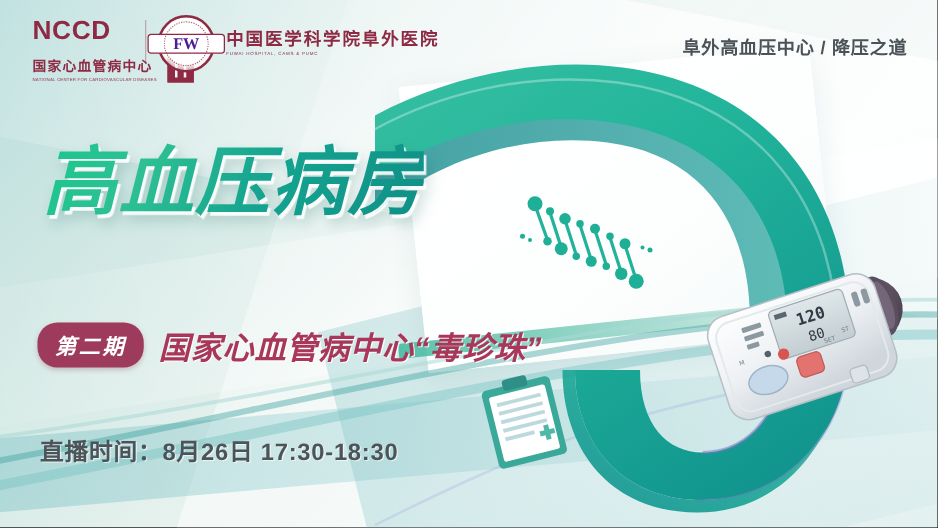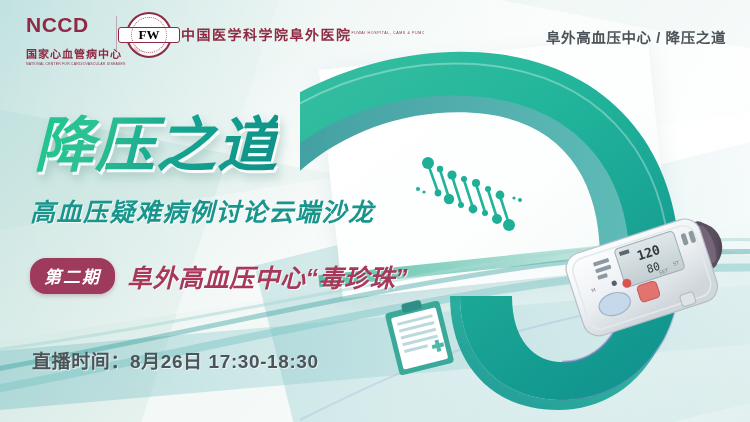--- a/index.html
+++ b/index.html
@@ -53,21 +53,21 @@
     background:linear-gradient(90deg,#3fb99c,#8fd3c4 55%,#d7ece6);
     transform:rotate(-6deg);opacity:.85;
   }
 
   
   .ribbon{position:absolute;left:300px;top:28px;width:450px;height:394px;}
 
   
   .header{position:absolute;left:0;top:0;width:750px;height:66px;}
 
-  .logo-nccd{position:absolute;left:26px;top:14px;display:flex;align-items:center;gap:4px;}
+  .logo-nccd{position:absolute;left:26px;top:14px;display:flex;align-items:flex-end;gap:4px;}
   .nccd-text{display:flex;flex-direction:column;align-items:flex-start;line-height:1;}
   .nccd-main{
     font-size:21px;font-weight:bold;letter-spacing:.5px;color:#8e2a43;
     font-family:"Liberation Sans",sans-serif;
   }
   .nccd-cn{font-size:11px;font-weight:bold;color:#8e2a43;margin-top:14px;letter-spacing:1px;}
   .nccd-en{font-size:3.6px;color:#8e2a43;margin-top:2.5px;letter-spacing:.2px;transform:scale(.96);transform-origin:left;}
   .nccd-mark{
     width:17px;height:17px;border:2px solid #8e2a43;margin-top:2px;position:relative;background:#8e2a43;
   }
@@ -82,24 +82,24 @@
   .fw-seal{
     width:42px;height:42px;border-radius:50%;
     border:2px solid #8e2a43;position:relative;
     display:flex;align-items:center;justify-content:center;
     background:radial-gradient(circle at 50% 45%,#fff 0 58%,rgba(142,42,67,.07) 100%);
   }
   .fw-seal:before{
     content:"";position:absolute;inset:3px;border-radius:50%;border:1px dotted #8e2a43;opacity:.75;
   }
   .fw-seal-inner{
-    font-size:13px;font-weight:bold;color:#000000;font-family:"Liberation Serif",serif;
+    font-size:13px;font-weight:bold;color:#4c1d95;font-family:"Liberation Serif",serif;
     border:1.5px solid #8e2a43;border-radius:3px;padding:0 20px;line-height:1.15;background:#fff;
   }
-  .fw-text{display:flex;flex-direction:row;line-height:1;}
+  .fw-text{display:flex;flex-direction:column;line-height:1;}
   .fw-cn{font-size:14px;font-weight:bold;color:#8e2a43;letter-spacing:1.5px;}
   .fw-en{font-size:3.6px;color:#8e2a43;margin-top:4px;letter-spacing:.6px;}
 
   .header-right{
     position:absolute;right:24px;top:26px;
     font-size:14.5px;font-weight:bold;color:#4b5358;letter-spacing:.6px;
   }
 
   
   .title-main{
@@ -331,23 +331,22 @@
       </div>
       <div class="fw-text">
         <div class="fw-cn">中国医学科学院阜外医院</div>
         <div class="fw-en">FUWAI HOSPITAL, CAMS &amp; PUMC</div>
       </div>
     </div>
 
     <div class="header-right">阜外高血压中心 / 降压之道</div>
   </div>
 
-  <div class="title-main">降压之道</div>
-  <div class="title-sub">高血压疑难病例讨论云端沙龙</div>
+  <div class="title-main">高血压病房</div>
 
   <div class="episode-row">
     <div class="episode-badge">第二期</div>
-    <div class="episode-title">阜外高血压中心“毒珍珠”</div>
+    <div class="episode-title">国家心血管病中心“毒珍珠”</div>
   </div>
 
   <div class="live-time">直播时间：8月26日 17:30-18:30</div>
 
 </div>
 
 </body></html>

